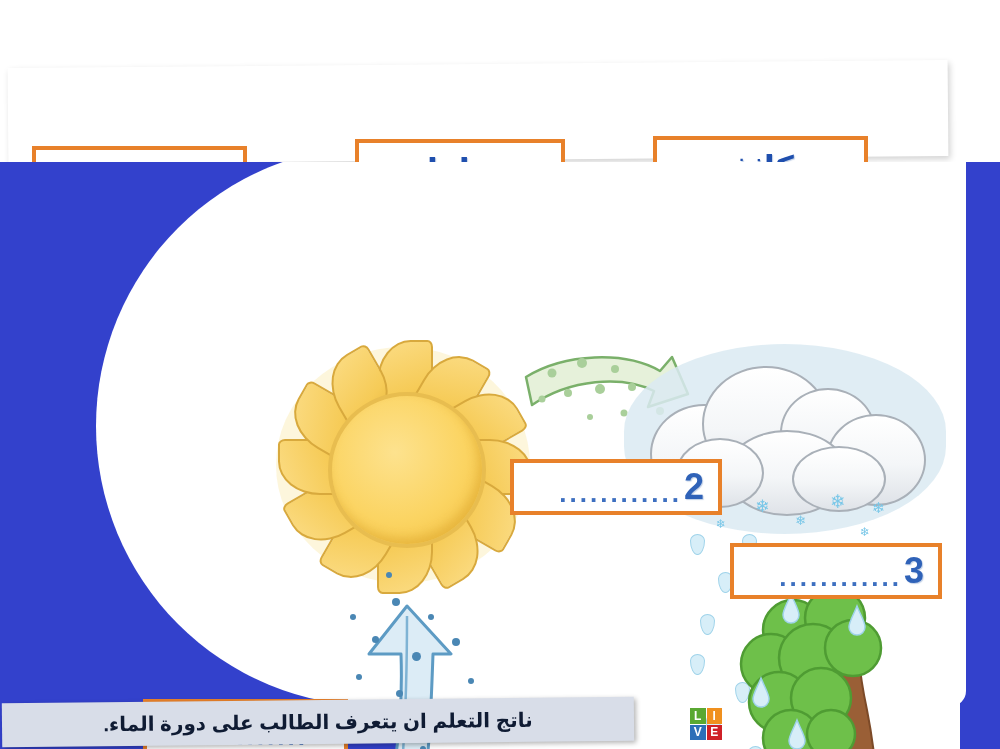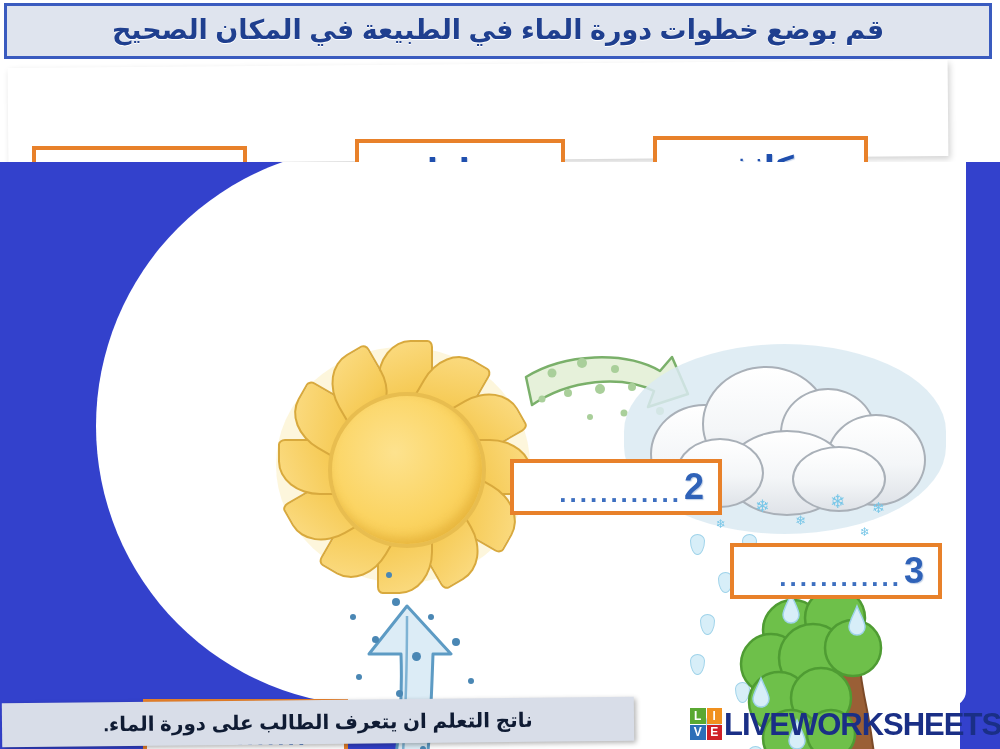--- a/index.html
+++ b/index.html
@@ -310,23 +310,20 @@
   }
   #answer-1 { left: 143px; top: 537px; width: 205px; height: 62px; }
   #answer-2 { left: 510px; top: 297px; width: 212px; height: 56px; }
   #answer-3 { left: 730px; top: 381px; width: 212px; height: 56px; }
 </style>
 </head>
 <body>
 
 <div id="page">
 
-  <div class="title-bar">
-    <div class="title-text">قم بوضع خطوات دورة الماء في الطبيعة في المكان الصحيح</div>
-  </div>
 
   <div class="wordbank">
     <div class="wordbank-sheet"></div>
 
     <div class="word-box" id="word-box-1">
       <span class="word-label">تبخر</span>
     </div>
 
     <div class="word-box" id="word-box-2">
       <span class="word-label">هطول</span>
@@ -483,16 +480,15 @@
     <span class="footer-text">ناتج التعلم ان يتعرف  الطالب على دورة الماء.</span>
   </div>
 
   <div class="lw-logo">
     <div class="lw-grid">
       <div class="lw-cell" style="background:#5aa832;">L</div>
       <div class="lw-cell" style="background:#f0901e;">I</div>
       <div class="lw-cell" style="background:#2d6fb8;">V</div>
       <div class="lw-cell" style="background:#cf2027;">E</div>
     </div>
-    <div class="lw-word">LIVEWORKSHEETS</div>
   </div>
 
 </div>
 
 </body></html>

